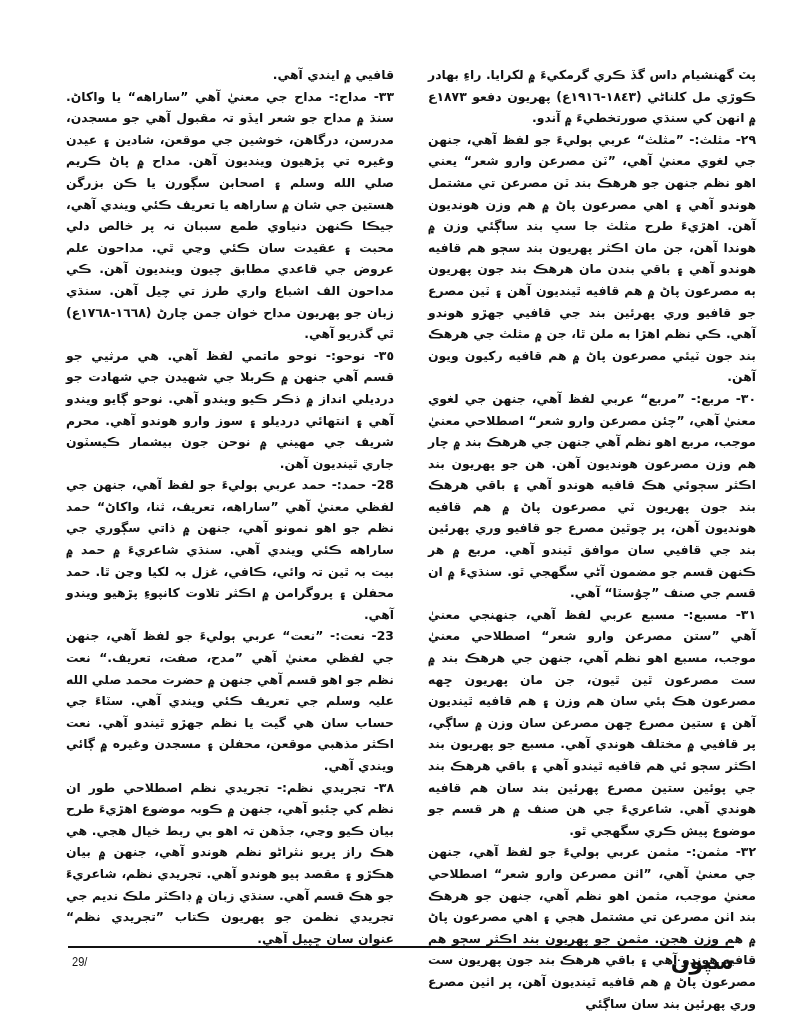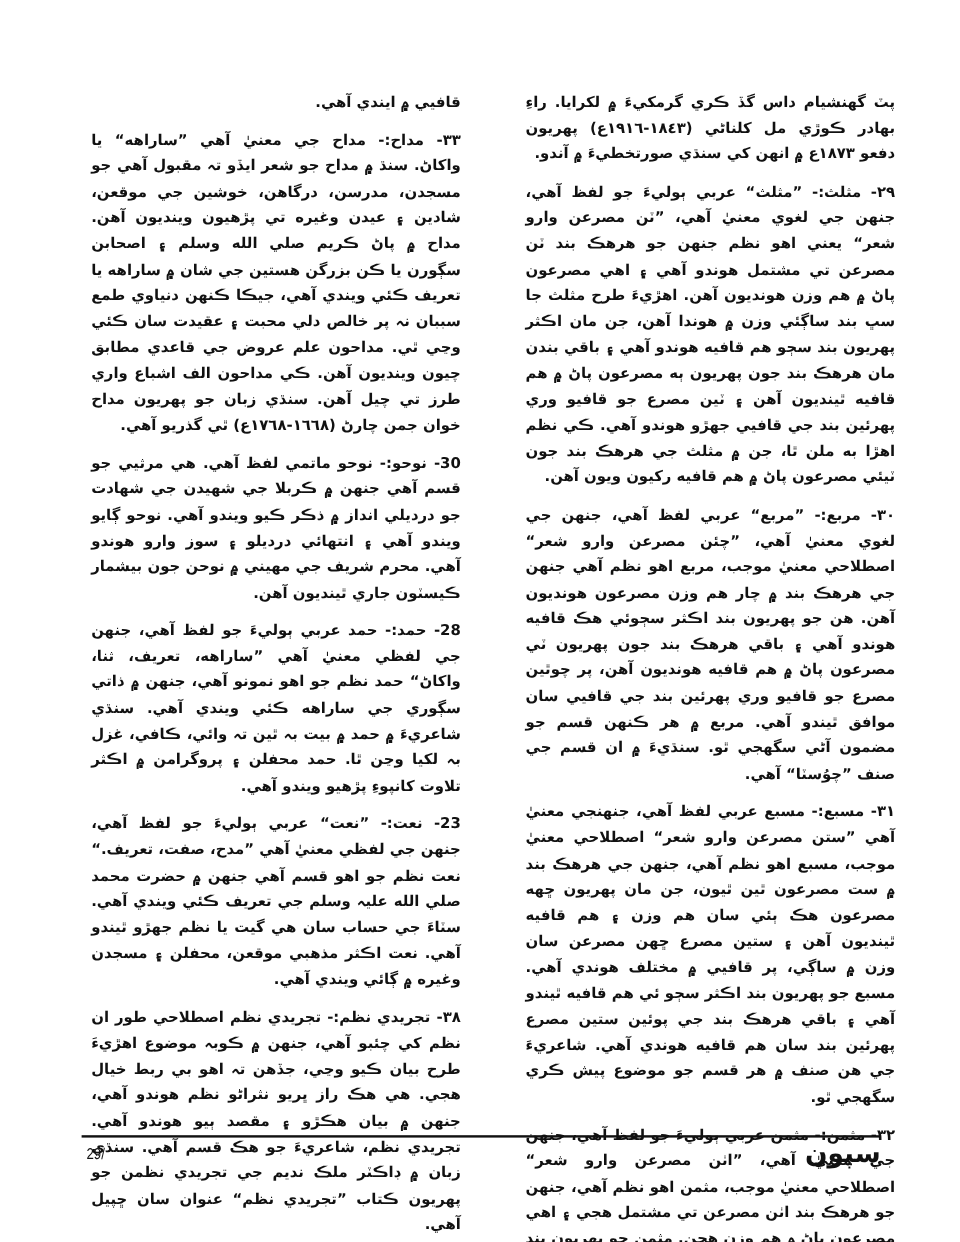--- a/index.html
+++ b/index.html
@@ -6,21 +6,21 @@
   body { width: 800px; height: 1035px; position: relative; overflow: hidden; }
   .page { position: absolute; left: 0; top: 0; width: 800px; height: 1035px; background: #fff; }
   .col {
     position: absolute; top: 64px; width: 328px;
     direction: rtl; text-align: justify; text-align-last: right;
     font-family: "DejaVu Sans", sans-serif; font-weight: bold;
     font-size: 12.4px; line-height: 21.6px; color: #111;
   }
   .col-right { left: 428px; }
   .col-left { left: 66px; }
-  .para { margin: 10px; padding: 0; }
+  .para { margin: 0; padding: 0; }
   .footer-rule { position: absolute; left: 68px; top: 946px; width: 666px; height: 2px; background: #111; }
   .page-number {
     position: absolute; left: 72px; top: 954px;
     font-family: "Liberation Sans", sans-serif; font-size: 13px; color: #111;
     transform: scaleX(0.85); transform-origin: left;
   }
   .magazine-name {
     position: absolute; right: 66px; top: 949px; direction: rtl;
     font-family: "DejaVu Sans", sans-serif; font-weight: bold; font-size: 22px; color: #111; text-align: right;
   }
@@ -34,21 +34,21 @@
     <p class="para">پٽ گهنشيام داس گڏ ڪري گرمکيءَ ۾ لکرايا. راءِ بهادر ڪوڙي مل کلناڻي (١٨٤٣-١٩١٦ع) پهريون دفعو ١٨٧٣ع ۾ انهن کي سنڌي صورتخطيءَ ۾ آندو.</p>
     <p class="para">٢٩- مثلث:- ”مثلث“ عربي ٻوليءَ جو لفظ آهي، جنهن جي لغوي معنيٰ آهي، ”ٽن مصرعن وارو شعر“ يعني اهو نظم جنهن جو هرهڪ بند ٽن مصرعن تي مشتمل هوندو آهي ۽ اهي مصرعون پاڻ ۾ هم وزن هونديون آهن. اهڙيءَ طرح مثلث جا سڀ بند ساڳئي وزن ۾ هوندا آهن، جن مان اڪثر پهريون بند سڄو هم قافيه هوندو آهي ۽ باقي بندن مان هرهڪ بند جون پهريون ٻه مصرعون پاڻ ۾ هم قافيه ٿينديون آهن ۽ ٽين مصرع جو قافيو وري پهرئين بند جي قافيي جهڙو هوندو آهي. ڪي نظم اهڙا به ملن ٿا، جن ۾ مثلث جي هرهڪ بند جون ٽيئي مصرعون پاڻ ۾ هم قافيه رکيون ويون آهن.</p>
     <p class="para">٣٠- مربع:- ”مربع“ عربي لفظ آهي، جنهن جي لغوي معنيٰ آهي، ”چئن مصرعن وارو شعر“ اصطلاحي معنيٰ موجب، مربع اهو نظم آهي جنهن جي هرهڪ بند ۾ چار هم وزن مصرعون هونديون آهن. هن جو پهريون بند اڪثر سڄوئي هڪ قافيه هوندو آهي ۽ باقي هرهڪ بند جون پهريون ٽي مصرعون پاڻ ۾ هم قافيه هونديون آهن، پر چوٿين مصرع جو قافيو وري پهرئين بند جي قافيي سان موافق ٿيندو آهي. مربع ۾ هر ڪنهن قسم جو مضمون آڻي سگهجي ٿو. سنڌيءَ ۾ ان قسم جي صنف ”چوُسٽا“ آهي.</p>
     <p class="para">٣١- مسبع:- مسبع عربي لفظ آهي، جنهنجي معنيٰ آهي ”ستن مصرعن وارو شعر“ اصطلاحي معنيٰ موجب، مسبع اهو نظم آهي، جنهن جي هرهڪ بند ۾ ست مصرعون ٿين ٿيون، جن مان پهريون ڇهه مصرعون هڪ ٻئي سان هم وزن ۽ هم قافيه ٿينديون آهن ۽ ستين مصرع ڇهن مصرعن سان وزن ۾ ساڳي، پر قافيي ۾ مختلف هوندي آهي. مسبع جو پهريون بند اڪثر سڄو ئي هم قافيه ٿيندو آهي ۽ باقي هرهڪ بند جي پوئين ستين مصرع پهرئين بند سان هم قافيه هوندي آهي. شاعريءَ جي هن صنف ۾ هر قسم جو موضوع پيش ڪري سگهجي ٿو.</p>
     <p class="para">٣٢- مثمن:- مثمن عربي ٻوليءَ جو لفظ آهي، جنهن جي معنيٰ آهي، ”اٺن مصرعن وارو شعر“ اصطلاحي معنيٰ موجب، مثمن اهو نظم آهي، جنهن جو هرهڪ بند اٺن مصرعن تي مشتمل هجي ۽ اهي مصرعون پاڻ ۾ هم وزن هجن. مثمن جو پهريون بند اڪثر سڄو هم قافيه هوندو آهي ۽ باقي هرهڪ بند جون پهريون ست مصرعون پاڻ ۾ هم قافيه ٿينديون آهن، پر اٺين مصرع وري پهرئين بند سان ساڳئي</p>
   </div>
 
   <div class="col col-left">
     <p class="para">قافيي ۾ ايندي آهي.</p>
     <p class="para">٣٣- مداح:- مداح جي معنيٰ آهي ”ساراهه“ يا واکاڻ. سنڌ ۾ مداح جو شعر ايڏو تہ مقبول آهي جو مسجدن، مدرسن، درگاهن، خوشين جي موقعن، شادين ۽ عيدن وغيره تي پڙهيون وينديون آهن. مداح ۾ پاڻ ڪريم صلي الله وسلم ۽ اصحابن سڳورن يا ڪن بزرگن هستين جي شان ۾ ساراهه يا تعريف ڪئي ويندي آهي، جيڪا ڪنهن دنياوي طمع سببان نہ پر خالص دلي محبت ۽ عقيدت سان ڪئي وڃي ٿي. مداحون علم عروض جي قاعدي مطابق چيون وينديون آهن. ڪي مداحون الف اشباع واري طرز تي چيل آهن. سنڌي زبان جو پهريون مداح خوان جمن چارڻ (١٦٦٨-١٧٦٨ع) ٿي گذريو آهي.</p>
-    <p class="para">30- نوحو:- نوحو ماتمي لفظ آهي. هي مرثيي جو قسم آهي جنهن ۾ ڪربلا جي شهيدن جي شهادت جو درديلي انداز ۾ ذڪر ڪيو ويندو آهي. نوحو ڳايو ويندو آهي ۽ انتهائي درديلو ۽ سوز وارو هوندو آهي. محرم شريف جي مهيني ۾ نوحن جون بيشمار ڪيسٽون جاري ٿينديون آهن.</p>
+    <p class="para">٣٥- نوحو:- نوحو ماتمي لفظ آهي. هي مرثيي جو قسم آهي جنهن ۾ ڪربلا جي شهيدن جي شهادت جو درديلي انداز ۾ ذڪر ڪيو ويندو آهي. نوحو ڳايو ويندو آهي ۽ انتهائي درديلو ۽ سوز وارو هوندو آهي. محرم شريف جي مهيني ۾ نوحن جون بيشمار ڪيسٽون جاري ٿينديون آهن.</p>
     <p class="para">28- حمد:- حمد عربي ٻوليءَ جو لفظ آهي، جنهن جي لفظي معنيٰ آهي ”ساراهه، تعريف، ثنا، واکاڻ“ حمد نظم جو اهو نمونو آهي، جنهن ۾ ذاتي سڳوري جي ساراهه ڪئي ويندي آهي. سنڌي شاعريءَ ۾ حمد ۾ بيت بہ ٿين تہ وائي، ڪافي، غزل بہ لکيا وڃن ٿا. حمد محفلن ۽ پروگرامن ۾ اڪثر تلاوت کانپوءِ پڙهيو ويندو آهي.</p>
     <p class="para">23- نعت:- ”نعت“ عربي ٻوليءَ جو لفظ آهي، جنهن جي لفظي معنيٰ آهي ”مدح، صفت، تعريف.“ نعت نظم جو اهو قسم آهي جنهن ۾ حضرت محمد صلي الله عليہ وسلم جي تعريف ڪئي ويندي آهي. سٽاءَ جي حساب سان هي گيت يا نظم جهڙو ٿيندو آهي. نعت اڪثر مذهبي موقعن، محفلن ۽ مسجدن وغيره ۾ ڳائي ويندي آهي.</p>
     <p class="para">٣٨- تجريدي نظم:- تجريدي نظم اصطلاحي طور ان نظم کي چئبو آهي، جنهن ۾ ڪوبہ موضوع اهڙيءَ طرح بيان ڪيو وڃي، جڏهن تہ اهو بي ربط خيال هجي. هي هڪ راز ڀريو نثراڻو نظم هوندو آهي، جنهن ۾ بيان هڪڙو ۽ مقصد ٻيو هوندو آهي. تجريدي نظم، شاعريءَ جو هڪ قسم آهي. سنڌي زبان ۾ ڊاڪٽر ملڪ نديم جي تجريدي نظمن جو پهريون ڪتاب ”تجريدي نظم“ عنوان سان ڇپيل آهي.</p>
   </div>
 
   <div class="footer-rule"></div>
   <div class="page-number">29/</div>
   <div class="magazine-name">سپون</div>
 
 </div>

